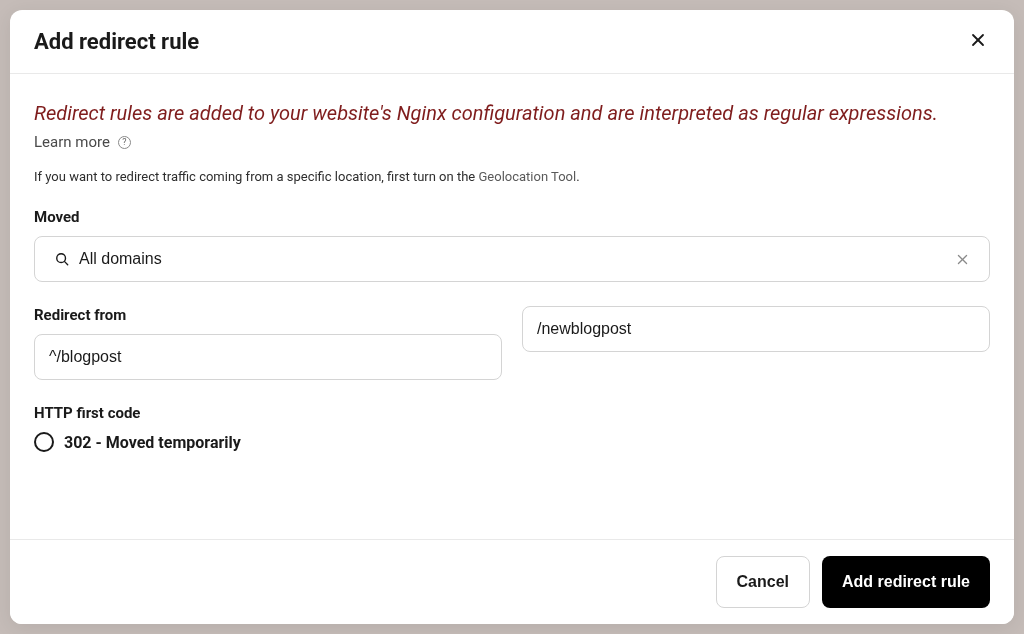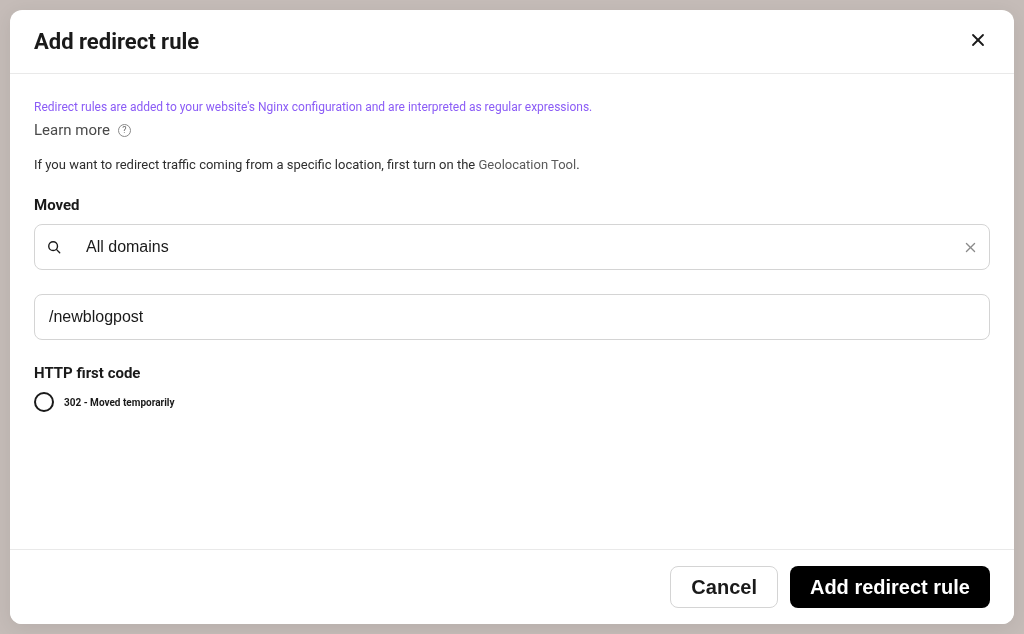--- a/index.html
+++ b/index.html
@@ -42,24 +42,25 @@
       align-items: center;
       justify-content: center;
     }
     .close-btn svg { width: 16px; height: 16px; }
     .modal-body {
       padding: 24px;
       flex: 1;
       overflow: auto;
     }
     .desc {
-      font-size: 12px;
-      color: #8b5cf6;
+      font-size: 20px;
+      color: #7f1d1d;
       line-height: 1.5;
       margin-bottom: 4px;
+      font-style: italic;
     }
     .learn-more {
       display: inline-flex;
       align-items: center;
       gap: 8px;
       font-size: 15px;
       color: #4a4a4a;
       cursor: pointer;
       margin-bottom: 18px;
     }
@@ -91,23 +92,22 @@
     }
     .domain-field {
       margin-bottom: 24px;
     }
     .domain-input-wrap {
       position: relative;
       display: flex;
       align-items: center;
       border: 1px solid #d4d4d4;
       border-radius: 8px;
-      padding: 0 12px;
+      padding: 0 20px;
       height: 46px;
-      gap: 15px;
     }
     .search-icon { flex: 0 0 auto; margin-right: 10px; }
     .search-icon svg { width: 14px; height: 14px; display:block; }
     .domain-input {
       flex: 1;
       border: none;
       outline: none;
       font-size: 16px;
       color: #1a1a1a;
       background: transparent;
@@ -156,37 +156,37 @@
     }
     .radio-circle .dot {
       width: 10px;
       height: 10px;
       background: #1a1a1a;
       border-radius: 50%;
       display: none;
     }
     .radio-circle.checked .dot { display: block; }
     .radio-label {
-      font-size: 10px;
+      font-size: 16px;
       font-weight: 700;
       color: #1a1a1a;
     }
     .modal-footer {
       border-top: 1px solid #e9e9e9;
       padding: 16px 24px;
       display: flex;
       justify-content: flex-end;
       gap: 12px;
       background: #fff;
     }
     .btn {
-      height: 42px;
+      height: 52px;
       padding: 0 20px;
       border-radius: 8px;
-      font-size: 20px;
+      font-size: 16px;
       font-weight: 600;
       cursor: pointer;
       border: none;
     }
     .btn-secondary {
       background: #fff;
       border: 1px solid #d4d4d4;
       color: #1a1a1a;
     }
     .btn-primary {
@@ -236,20 +236,24 @@
           <svg viewBox="0 0 16 16" fill="none" stroke="#8a8a8a" stroke-width="1.6" stroke-linecap="round">
               <line x1="3" y1="3" x2="13" y2="13"></line>
               <line x1="13" y1="3" x2="3" y2="13"></line>
             </svg>
         </span>
       </div>
     </div>
 
     <div class="row">
       <div class="col">
+        <label class="field-label">Redirect from</label>
+        <input class="text-input" type="text" value="^/blogpost" style="">
+      </div>
+      <div class="col">
         <input class="text-input" type="text" value="/newblogpost" style="">
       </div>
     </div>
 
     <div class="status-group">
       <label class="field-label">HTTP first code</label>
       <div class="radio-row">
         <span class="radio-circle"></span>
         <span class="radio-label">302 - Moved temporarily</span>
       </div>

